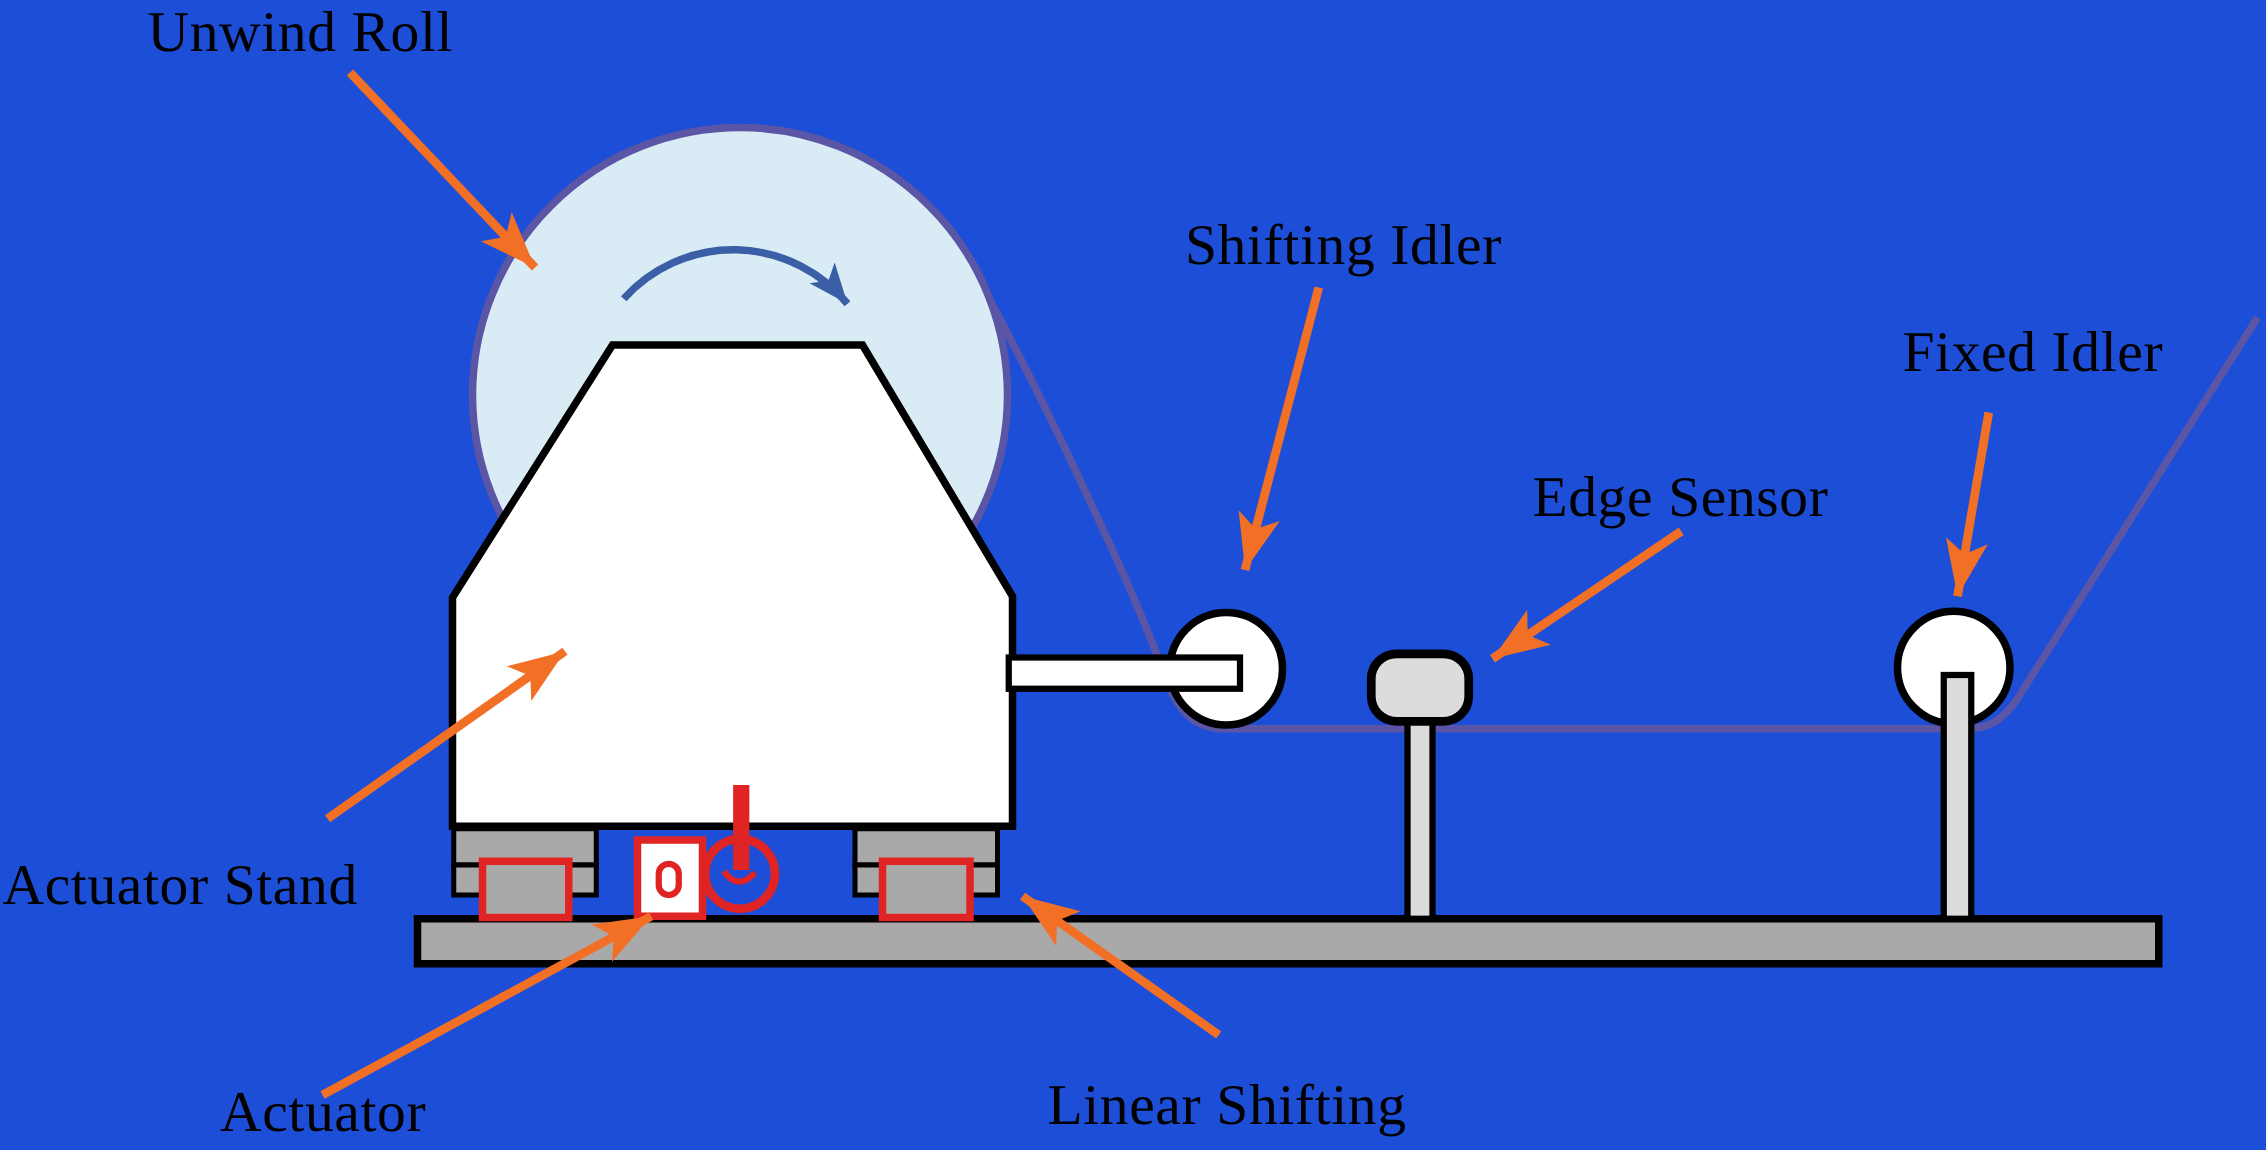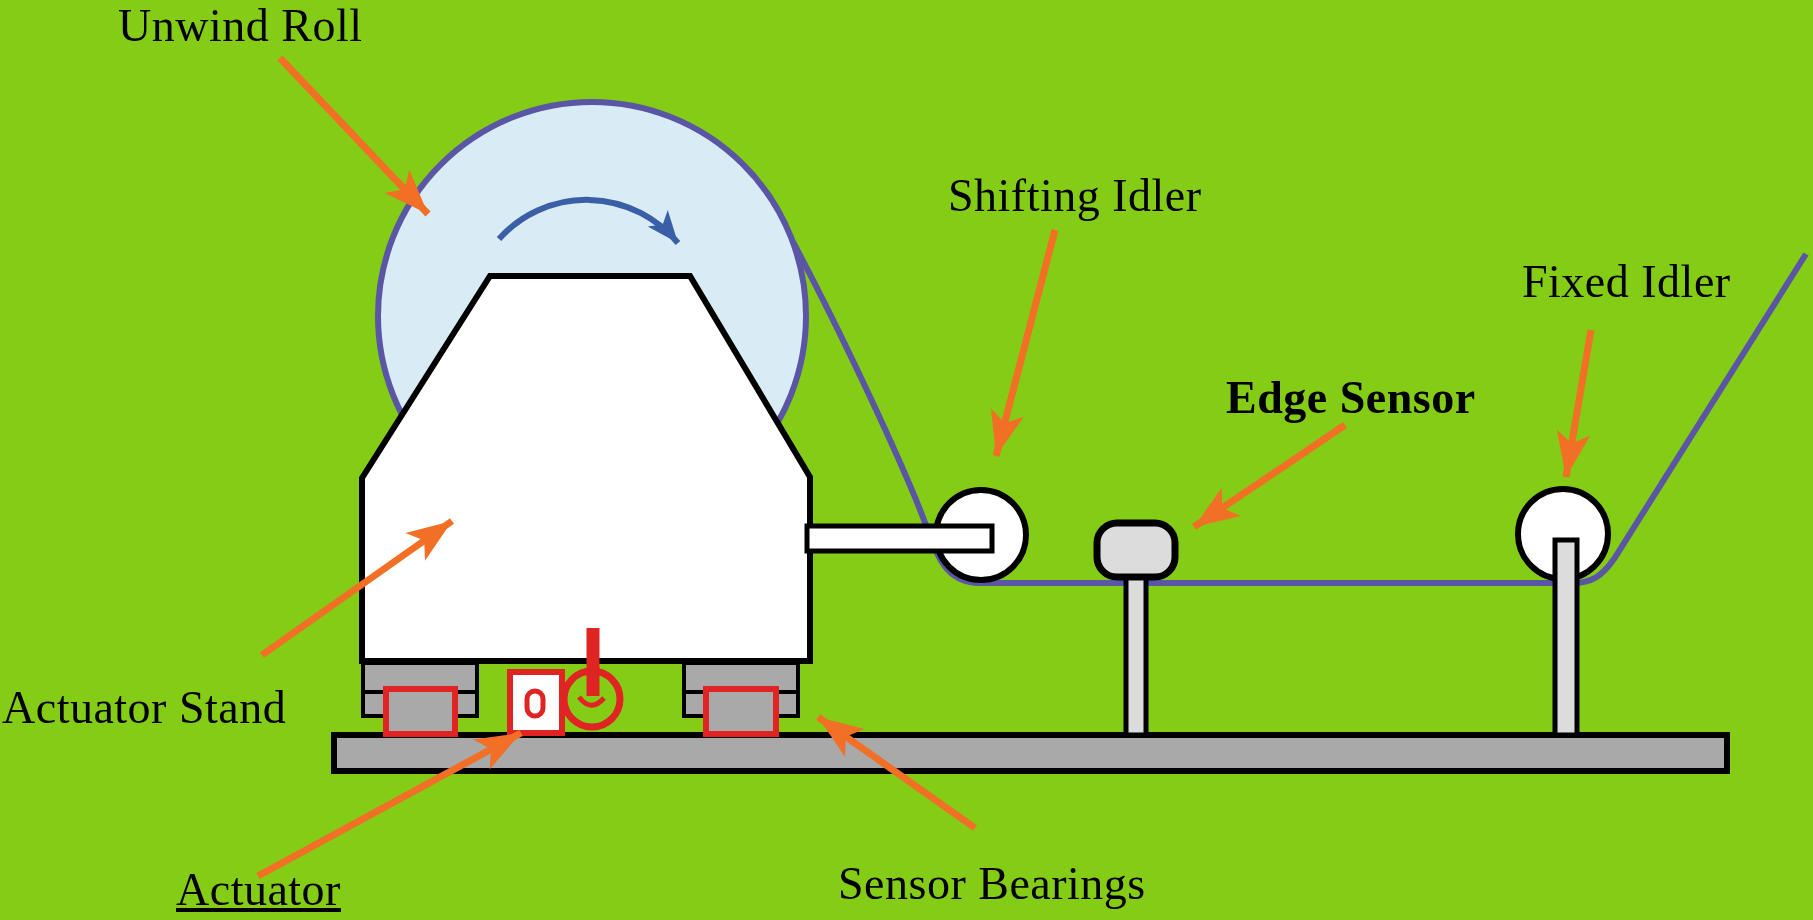--- a/index.html
+++ b/index.html
@@ -1,38 +1,38 @@
 <!DOCTYPE html>
 <html><head>
 <meta charset="utf-8">
 <style>
   html, body { margin: 0; padding: 0; background: #ffffff; }
   #stage {
     position: relative;
     width: 1813px;
     height: 920px;
-    background: #84cc16;
+    background: #1d4ed8;
     overflow: hidden;
     font-family: "Liberation Serif", "DejaVu Serif", serif;
   }
   #stage svg { position: absolute; left: 0; top: 0; }
   .label {
     position: absolute;
     font-size: 46px;
     color: #000000;
     white-space: nowrap;
     line-height: 1.05;
     letter-spacing: 0.5px;
   }
   .lbl-unwind-roll     { left: 118px;  top: 2px;   }
   .lbl-shifting-idler  { left: 948px;  top: 172px; }
   .lbl-fixed-idler     { left: 1506px; top: 258px; margin-left: 16px; }
-  .lbl-edge-sensor     { left: 1226px; top: 374px; font-weight: bold; }
+  .lbl-edge-sensor     { left: 1226px; top: 374px; }
   .lbl-shifting-stand  { left: 2px;    top: 684px; }
-  .lbl-actuator        { left: 176px;  top: 866px; text-decoration: underline; }
+  .lbl-actuator        { left: 176px;  top: 866px; }
   .lbl-linear-bearings { left: 838px;  top: 860px; }
 </style>
 </head>
 <body>
 
 <div id="stage">
 
   <svg width="1813" height="920" viewBox="0 0 1813 920">
     <defs>
       <marker id="ah-orange" markerUnits="userSpaceOnUse" markerWidth="52" markerHeight="40" refX="48" refY="20" orient="auto">
@@ -95,14 +95,14 @@
       <line x1="975" y1="828" x2="818" y2="717" marker-end="url(#ah-orange)" stroke="#f26f26"></line>
     </g>
   </svg>
 
   <div class="label lbl-unwind-roll">Unwind Roll</div>
   <div class="label lbl-shifting-idler">Shifting Idler</div>
   <div class="label lbl-fixed-idler">Fixed Idler</div>
   <div class="label lbl-edge-sensor">Edge Sensor</div>
   <div class="label lbl-shifting-stand">Actuator Stand</div>
   <div class="label lbl-actuator">Actuator</div>
-  <div class="label lbl-linear-bearings">Sensor Bearings</div>
+  <div class="label lbl-linear-bearings">Linear Shifting</div>
 </div>
 
 </body></html>

